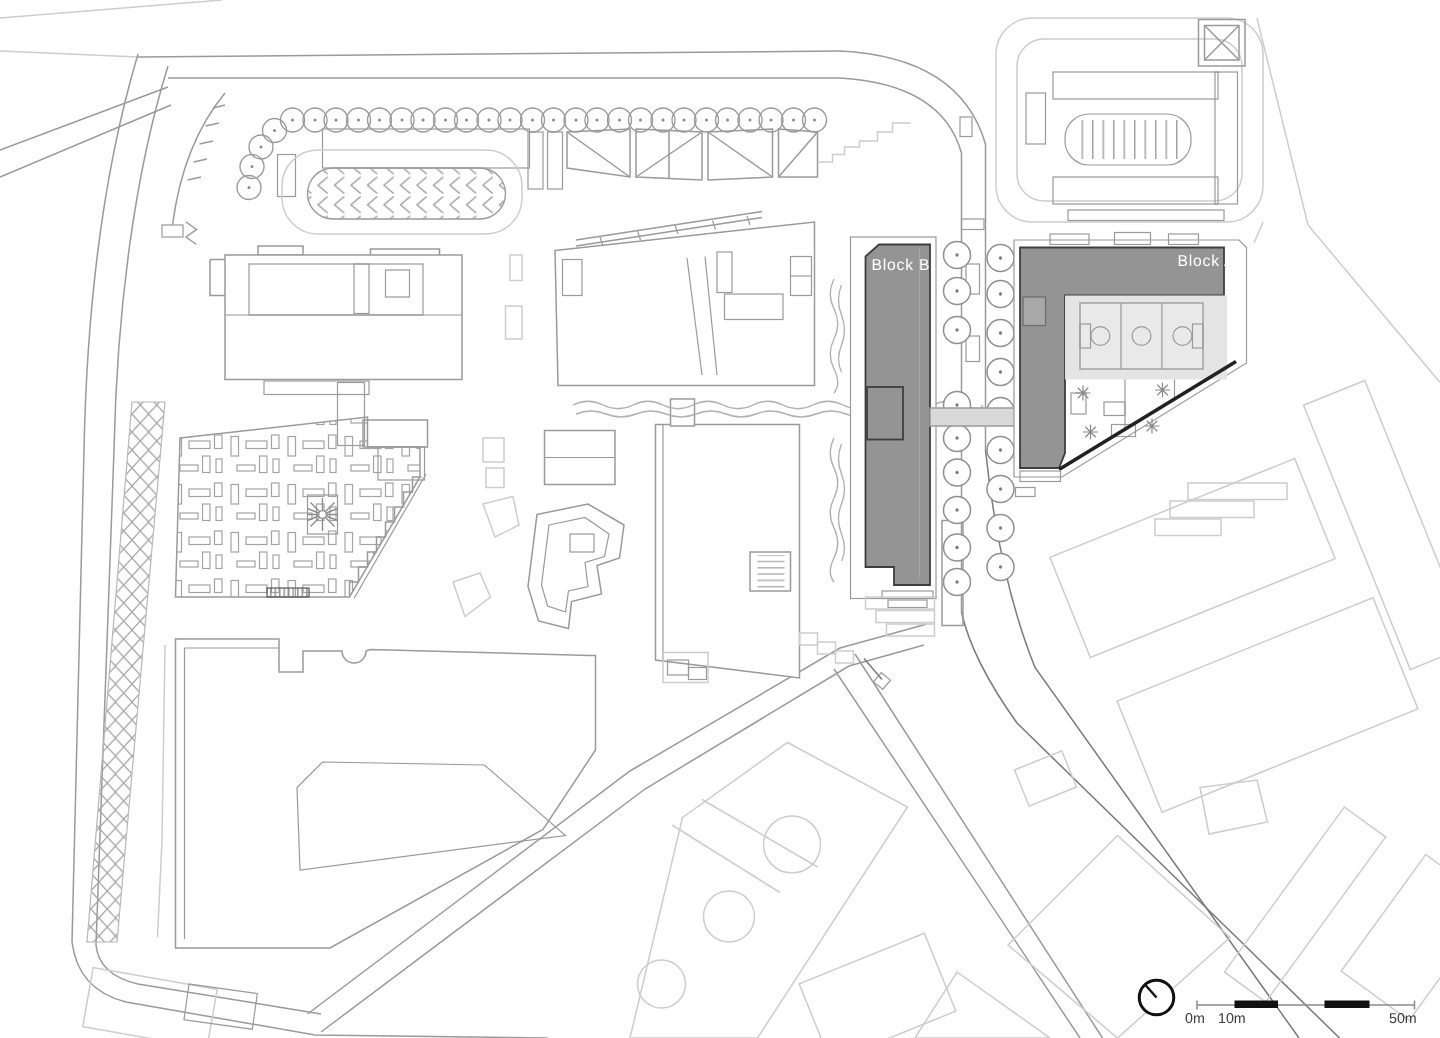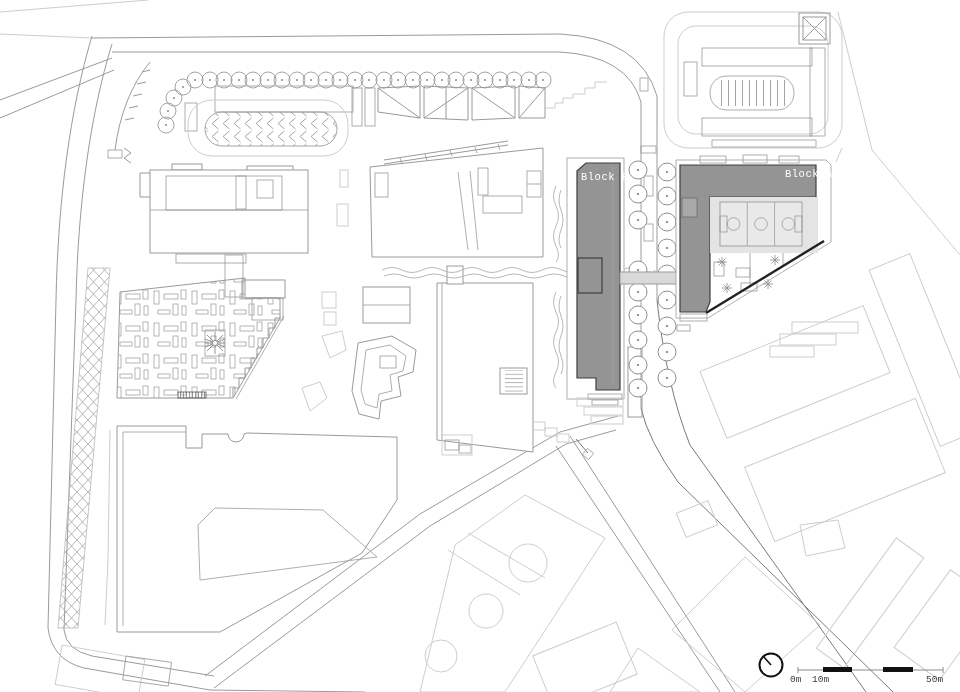--- a/index.html
+++ b/index.html
@@ -1,17 +1,17 @@
 <!DOCTYPE html>
 <html style="--background: #ffffff; --line: #9a9a9a; --context_line: #cdcdcd; --block_fill: #949494; --block_outline: #3e3e3e; --court_fill: #e4e4e4; --bridge_fill: #d9d9d9; --label_text: #ffffff; --scale_black: #111111;"><head>
 <meta charset="utf-8">
 <style>
   html,body{margin:0;padding:0;background:#fff;}
   .stage{position:relative;width:960px;height:692px;background:var(--background,#fff);
-         font-family:Liberation Mono, monospace;overflow:hidden;}
+         font-family:Liberation Sans, sans-serif;overflow:hidden;}
   svg{display:block}
   .ln  {fill:none;stroke:var(--line,#9a9a9a);stroke-width:1;}
   .lnT {fill:none;stroke:var(--line,#9a9a9a);stroke-width:.8;}
   .lnL {fill:none;stroke:var(--context_line,#cdcdcd);stroke-width:1;}
   .lnD {fill:none;stroke:#7a7a7a;stroke-width:1;}
   .wf  {fill:#ffffff;}
   .blk {fill:var(--block_fill,#949494);stroke:var(--block_outline,#3e3e3e);stroke-width:1.2;}
   .crt {fill:var(--court_fill,#e4e4e4);stroke:none;}
   .brg {fill:var(--bridge_fill,#d9d9d9);stroke:var(--line,#9a9a9a);stroke-width:1;}
   .bl  {font-size:10.5px;fill:var(--label_text,#ffffff);letter-spacing:.5px;}

